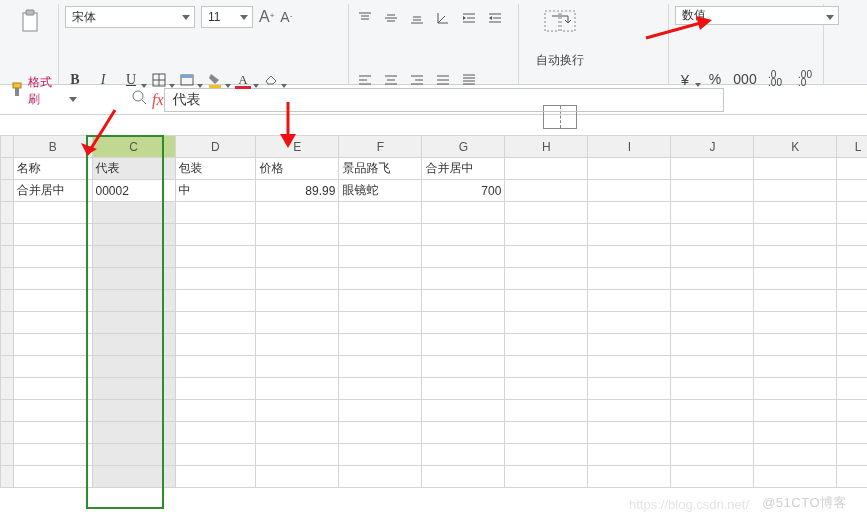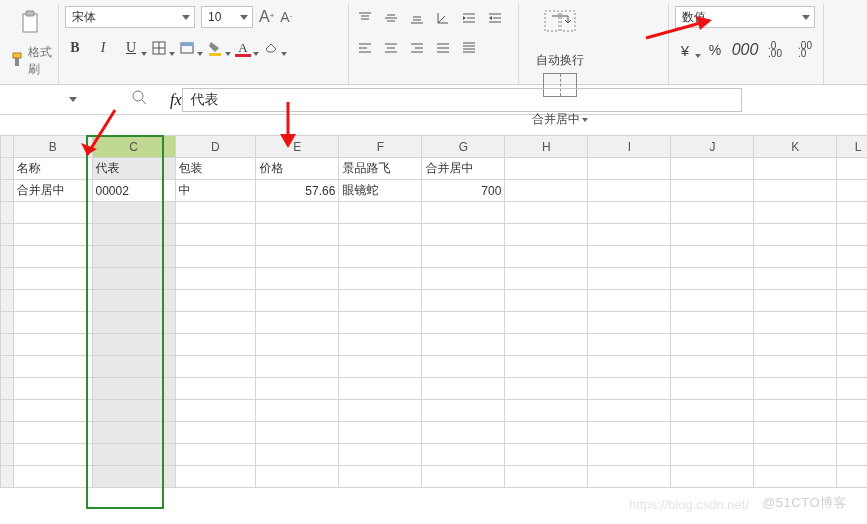--- a/index.html
+++ b/index.html
@@ -1,24 +1,24 @@
 <!DOCTYPE html>
 <html><head>
 <meta charset="utf-8">
 <style>
   * { box-sizing: border-box; margin: 0; padding: 0; font-family: "Microsoft YaHei", Arial, sans-serif; }
   body { background: #fff; width: 867px; height: 524px; overflow: hidden; position: relative; }
 
   .ribbon { background:#f5f6f7; border-bottom:1px solid #d0d0d0; height:85px; display:flex; padding:4px 4px 0 4px; }
-  .ribbon-group { border-right:1px solid #d8d8d8; padding:2px 6px; display:flex; flex-direction:column; }
+  .ribbon-group { border-right:1px solid #d8d8d8; padding:2px 6px; display:flex; flex-direction:column;gap:32px; }
   
   .clipboard { width:55px; align-items:center; justify-content:flex-start; }
   .paste-big { width:30px; height:30px; display:flex; align-items:center; justify-content:center; border:1px solid transparent; border-radius:3px; margin-top:2px;}
   .format-painter { display:flex; align-items:center; margin-top:6px; }
-  .format-painter-label { font-size:12px; color:#737373; margin-left:2px; }
+  .format-painter-label { font-size:12px; color:#be185d; margin-left:2px; }
   .brush-icon { width:18px; height:18px; display:inline-block; }
 
   .font-group { width:290px; }
   .font-row1 { display:flex; align-items:center; gap:6px; }
   .font-select, .size-select { position:relative; border:1px solid #c5c5c5; background:#fff; height:22px; font-size:12px; display:flex; align-items:center; padding:0 18px 0 6px; color:#333; }
   .font-select { width:130px; }
   .size-select { width:52px; }
   .dd-arrow { position:absolute; right:4px; top:8px; width:0;height:0;border-left:4px solid transparent;border-right:4px solid transparent;border-top:5px solid #666; }
   .font-a { font-size:14px; color:#666; display:flex; align-items:center; }
   .font-a-big { font-size:16px; }
@@ -34,26 +34,26 @@
 
   .align-group { width:170px; }
   .align-row { display:flex; gap:6px; margin-top:2px;}
 
   .merge-group { width:150px; display:flex; }
   .merge-col { display:flex; flex-direction:column; align-items:center; width:70px; }
   .merge-icon-box { width:34px; height:24px; border:1px solid #888; display:flex; margin-top:4px;}
   .merge-label { font-size:12px; color:#444; margin-top:14px; display:flex; align-items:center; }
 
   .numfmt-group { width:155px; }
-  .numfmt-sel { border:1px solid #c5c5c5; background:#fff; height:22px; font-size:12px; display:flex; align-items:center; padding:0 18px 0 6px; color:#333; position:relative; width:140px;}
+  .numfmt-sel { border:1px solid #c5c5c5; background:#fff; height:22px; font-size:12px; display:flex; align-items:center; padding:0 18px 0 6px; color:#333; position:relative; width:164px;}
   .numfmt-row { display:flex; gap:10px; margin-top:12px; align-items:center; color:#555; font-size:14px;}
 
   .formula-bar { height:30px; border-bottom:1px solid #d0d0d0; display:flex; align-items:center; background:#fff;}
   .name-box { width:80px; height:24px; margin-left:2px; border:1px solid transparent; display:flex; align-items:center; justify-content:flex-end; padding-right:6px; position:relative;}
-  .zoom-fx { display:flex; align-items:center; gap:22px; margin-left:50px; color:#0f172a;}
+  .zoom-fx { display:flex; align-items:center; gap:4px; margin-left:50px; color:#ef4444;}
   .zoom-fx .fx { font-style:italic; font-family:"Times New Roman"; font-size:16px; }
   .fx-input { border:1px solid #c5c5c5; height:24px; width:560px; padding:0 8px; font-size:14px; color:#333; display:flex; align-items:center;}
 
   .sheet-area { position:relative; margin-top:20px; }
   table.grid { border-collapse:collapse; table-layout:fixed; width:880px;}
   table.grid th, table.grid td { border:1px solid #d4d4d4; height:22px; font-size:12px; color:#333; overflow:hidden; white-space:nowrap;}
   table.grid th { background:#f0f0f0; font-weight:normal; text-align:center; color:#555;}
   table.grid th.row-h { width:12px; background:#f0f0f0;}
   table.grid td { padding:0 3px; text-align:left; background:#fff;}
   table.grid td.num { text-align:right; }
@@ -91,21 +91,21 @@
     </div>
   </div>
 
   <div class="ribbon-group font-group">
     <div class="font-row1">
       <div class="font-select">
           <span>宋体</span>
           <span class="dd-arrow"></span>
         </div>
       <div class="size-select">
-          <span>10</span>
+          <span>11</span>
           <span class="dd-arrow"></span>
         </div>
       <div class="font-a font-a-big">A<span class="font-a-sup">+</span></div>
       <div class="font-a">A<span class="font-a-sup">-</span></div>
     </div>
     <div class="font-row2">
       <div class="fbtn fb">B</div>
       <div class="fbtn fi">I</div>
       <div class="fbtn fu">U<span class="tiny-dd"></span></div>
       <div class="fbtn">
@@ -258,21 +258,21 @@
   </div>
 
   <div class="ribbon-group numfmt-group">
     <div class="numfmt-sel">
         <span>数值</span>
         <span class="dd-arrow"></span>
       </div>
     <div class="numfmt-row">
       <div class="fbtn" style="font-size:15px;">¥<span class="tiny-dd"></span></div>
       <div class="fbtn">%</div>
-      <div class="fbtn" style="font-size:16px;font-style:italic;">000</div>
+      <div class="fbtn" style="font-size:14px;">000</div>
       <div class="fbtn" style="font-size:10px;line-height:8px;">.0<br>.00</div>
       <div class="fbtn" style="font-size:10px;line-height:8px;">.00<br>.0</div>
     </div>
   </div>
 </div>
 
 <div class="formula-bar">
   <div class="name-box">
       <span></span>
       <span class="dd-arrow"></span>
@@ -332,21 +332,21 @@
           <td></td>
           <td></td>
           <td></td>
           <td></td>
   </tr>
   <tr>
     <th class="row-h"></th>
     <td>合并居中</td>
     <td class="sel-col" style="background:#fff !important;">00002</td>
     <td>中</td>
-    <td class="num">57.66</td>
+    <td class="num">89.99</td>
     <td>眼镜蛇</td>
     <td class="num">700</td>
     <td></td>
           <td></td>
           <td></td>
           <td></td>
           <td></td>
   </tr>
 
   <tr>

